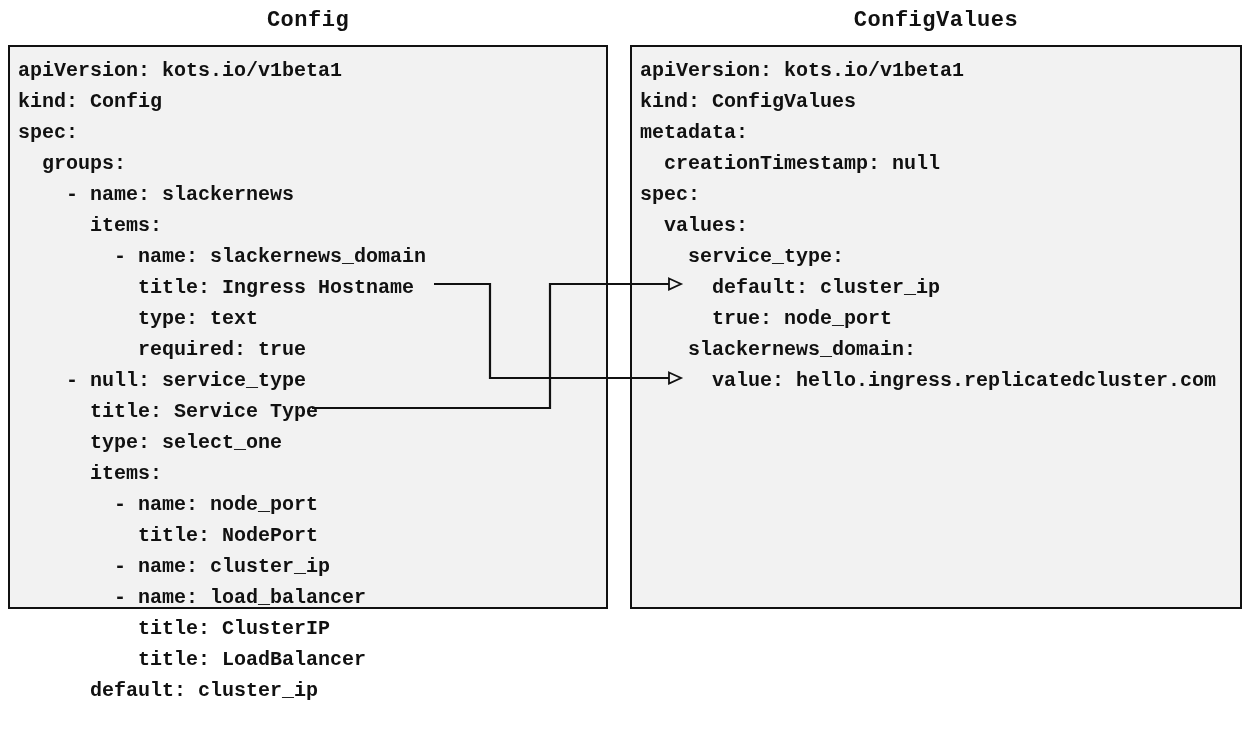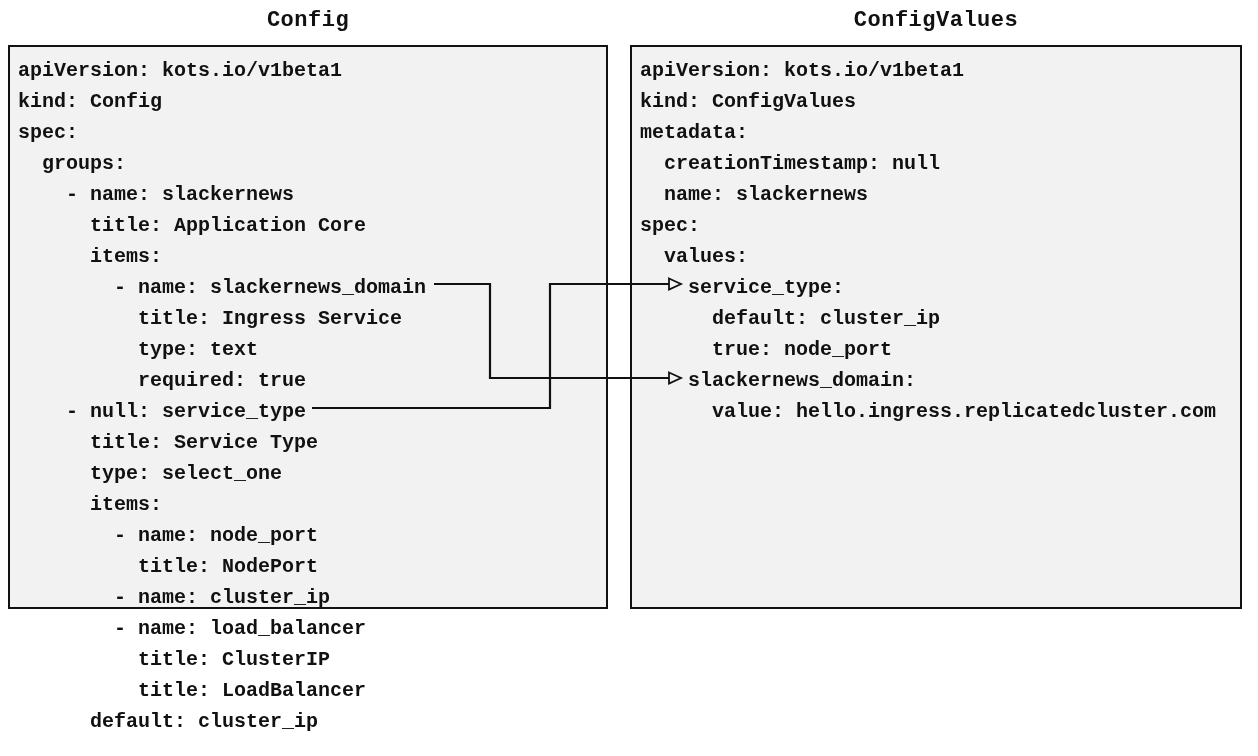--- a/index.html
+++ b/index.html
@@ -65,24 +65,23 @@
 
   <div class="panel-title title-configvalues">ConfigValues</div>
 
   <div class="box box-config">
     <div class="code">
         <div class="code-line">apiVersion: kots.io/v1beta1</div>
         <div class="code-line">kind: Config</div>
         <div class="code-line">spec:</div>
         <div class="code-line">  groups:</div>
         <div class="code-line">    - name: slackernews</div>
-        <div class="code-line">      title: Application Core</div>
         <div class="code-line">      items:</div>
         <div class="code-line">        - name: slackernews_domain</div>
-        <div class="code-line">          title: Ingress Service</div>
+        <div class="code-line">          title: Ingress Hostname</div>
         <div class="code-line">          type: text</div>
         <div class="code-line">          required: true</div>
         <div class="code-line">    - null: service_type</div>
         <div class="code-line">      title: Service Type</div>
         <div class="code-line">      type: select_one</div>
         <div class="code-line">      items:</div>
         <div class="code-line">        - name: node_port</div>
         <div class="code-line">          title: NodePort</div>
         <div class="code-line">        - name: cluster_ip</div>
         <div class="code-line">        - name: load_balancer</div>
@@ -91,21 +90,20 @@
         <div class="code-line">      default: cluster_ip</div>
       </div>
   </div>
 
   <div class="box box-configvalues">
     <div class="code">
         <div class="code-line">apiVersion: kots.io/v1beta1</div>
         <div class="code-line">kind: ConfigValues</div>
         <div class="code-line">metadata:</div>
         <div class="code-line">  creationTimestamp: null</div>
-        <div class="code-line">  name: slackernews</div>
         <div class="code-line">spec:</div>
         <div class="code-line">  values:</div>
         <div class="code-line">    service_type:</div>
         <div class="code-line">      default: cluster_ip</div>
         <div class="code-line">      true: node_port</div>
         <div class="code-line">    slackernews_domain:</div>
         <div class="code-line">      value: hello.ingress.replicatedcluster.com</div>
       </div>
   </div>
 

